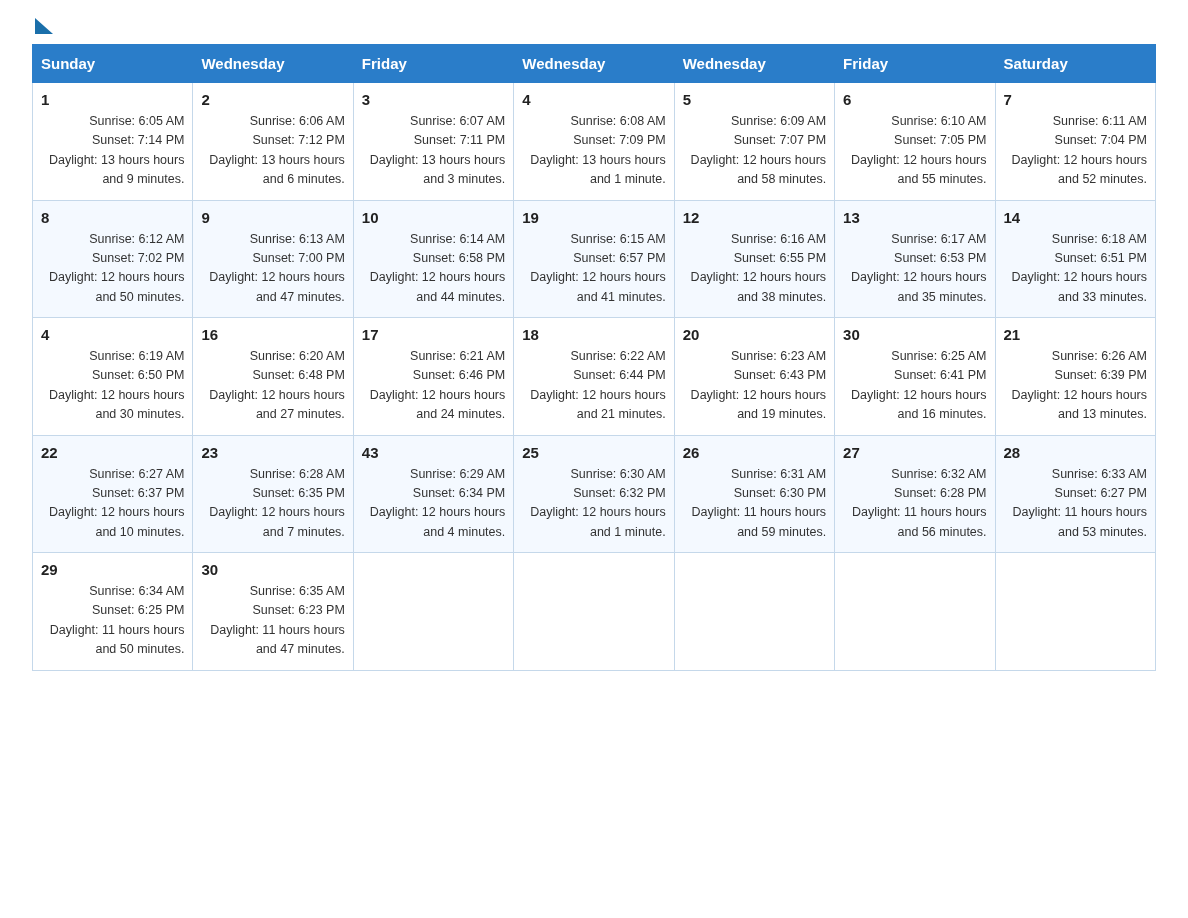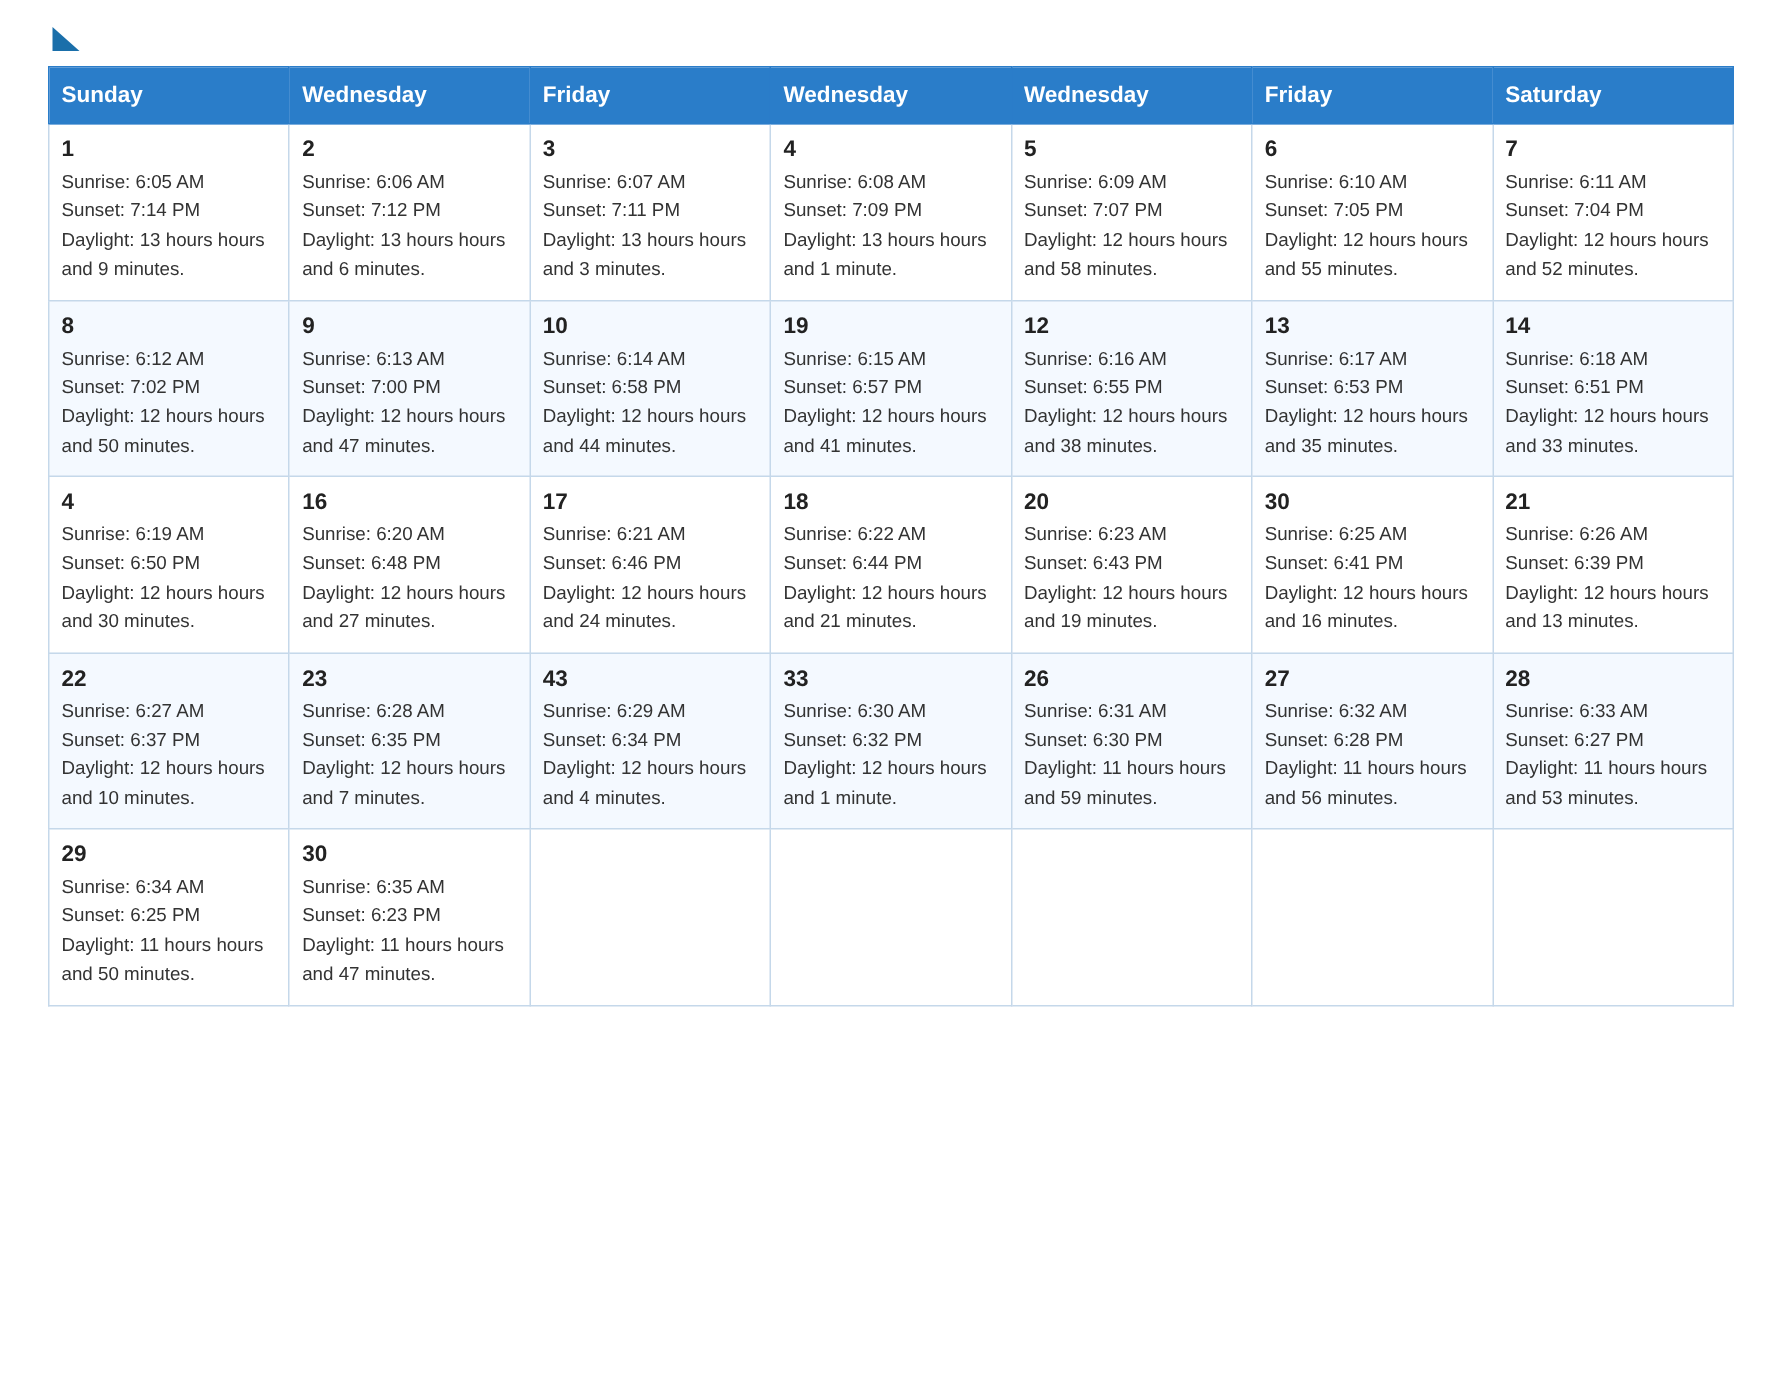--- a/index.html
+++ b/index.html
@@ -59,20 +59,21 @@
     .day-number {
       font-size: 15px;
       font-weight: bold;
       margin-bottom: 4px;
       color: #222;
     }
     .day-info {
       font-size: 12.5px;
       color: #333;
       line-height: 1.55;
+      text-align: right;
     }
     .empty-cell {
       background: #fff !important;
     }
     .logo-wrapper {
       display: flex;
       flex-direction: column;
     }
     .logo-line1 {
       display: flex;
@@ -229,21 +230,21 @@
         </td>
         <td>
           <div class="day-number">23</div>
           <div class="day-info">Sunrise: 6:28 AM<br>Sunset: 6:35 PM<br>Daylight: 12 hours hours<br>and 7 minutes.</div>
         </td>
         <td>
           <div class="day-number">43</div>
           <div class="day-info">Sunrise: 6:29 AM<br>Sunset: 6:34 PM<br>Daylight: 12 hours hours<br>and 4 minutes.</div>
         </td>
         <td>
-          <div class="day-number">33</div>
+          <div class="day-number">25</div>
           <div class="day-info">Sunrise: 6:30 AM<br>Sunset: 6:32 PM<br>Daylight: 12 hours hours<br>and 1 minute.</div>
         </td>
         <td>
           <div class="day-number">26</div>
           <div class="day-info">Sunrise: 6:31 AM<br>Sunset: 6:30 PM<br>Daylight: 11 hours hours<br>and 59 minutes.</div>
         </td>
         <td>
           <div class="day-number">27</div>
           <div class="day-info">Sunrise: 6:32 AM<br>Sunset: 6:28 PM<br>Daylight: 11 hours hours<br>and 56 minutes.</div>
         </td>

